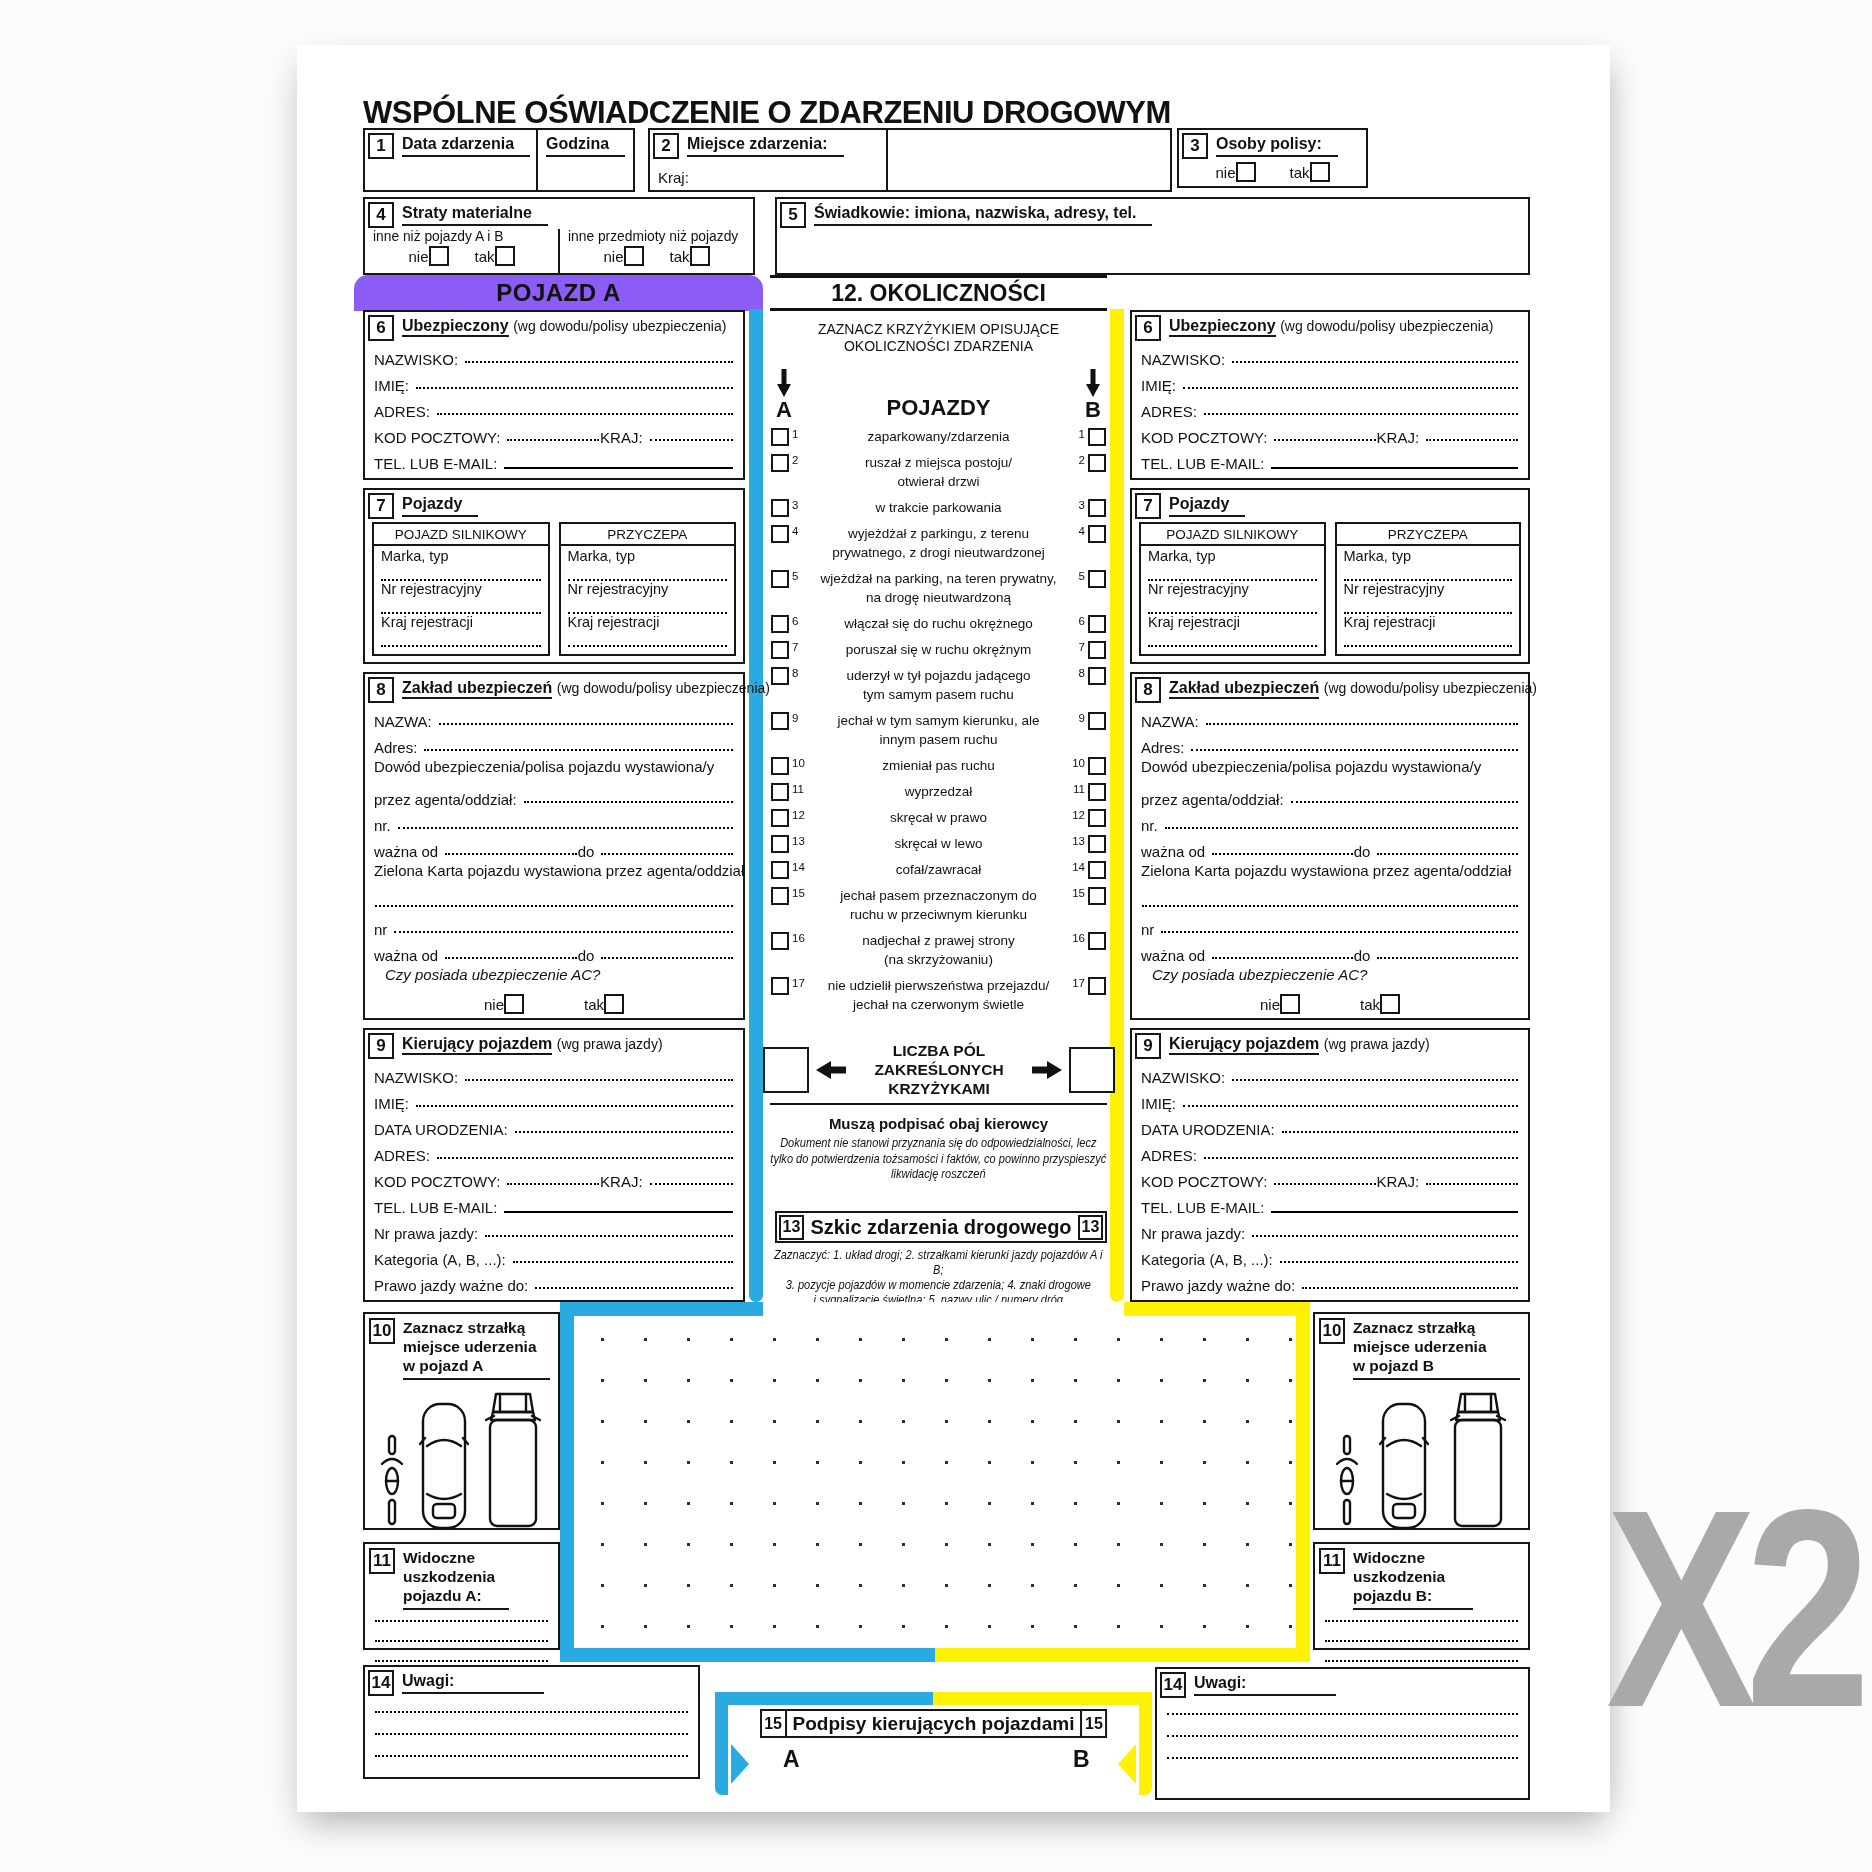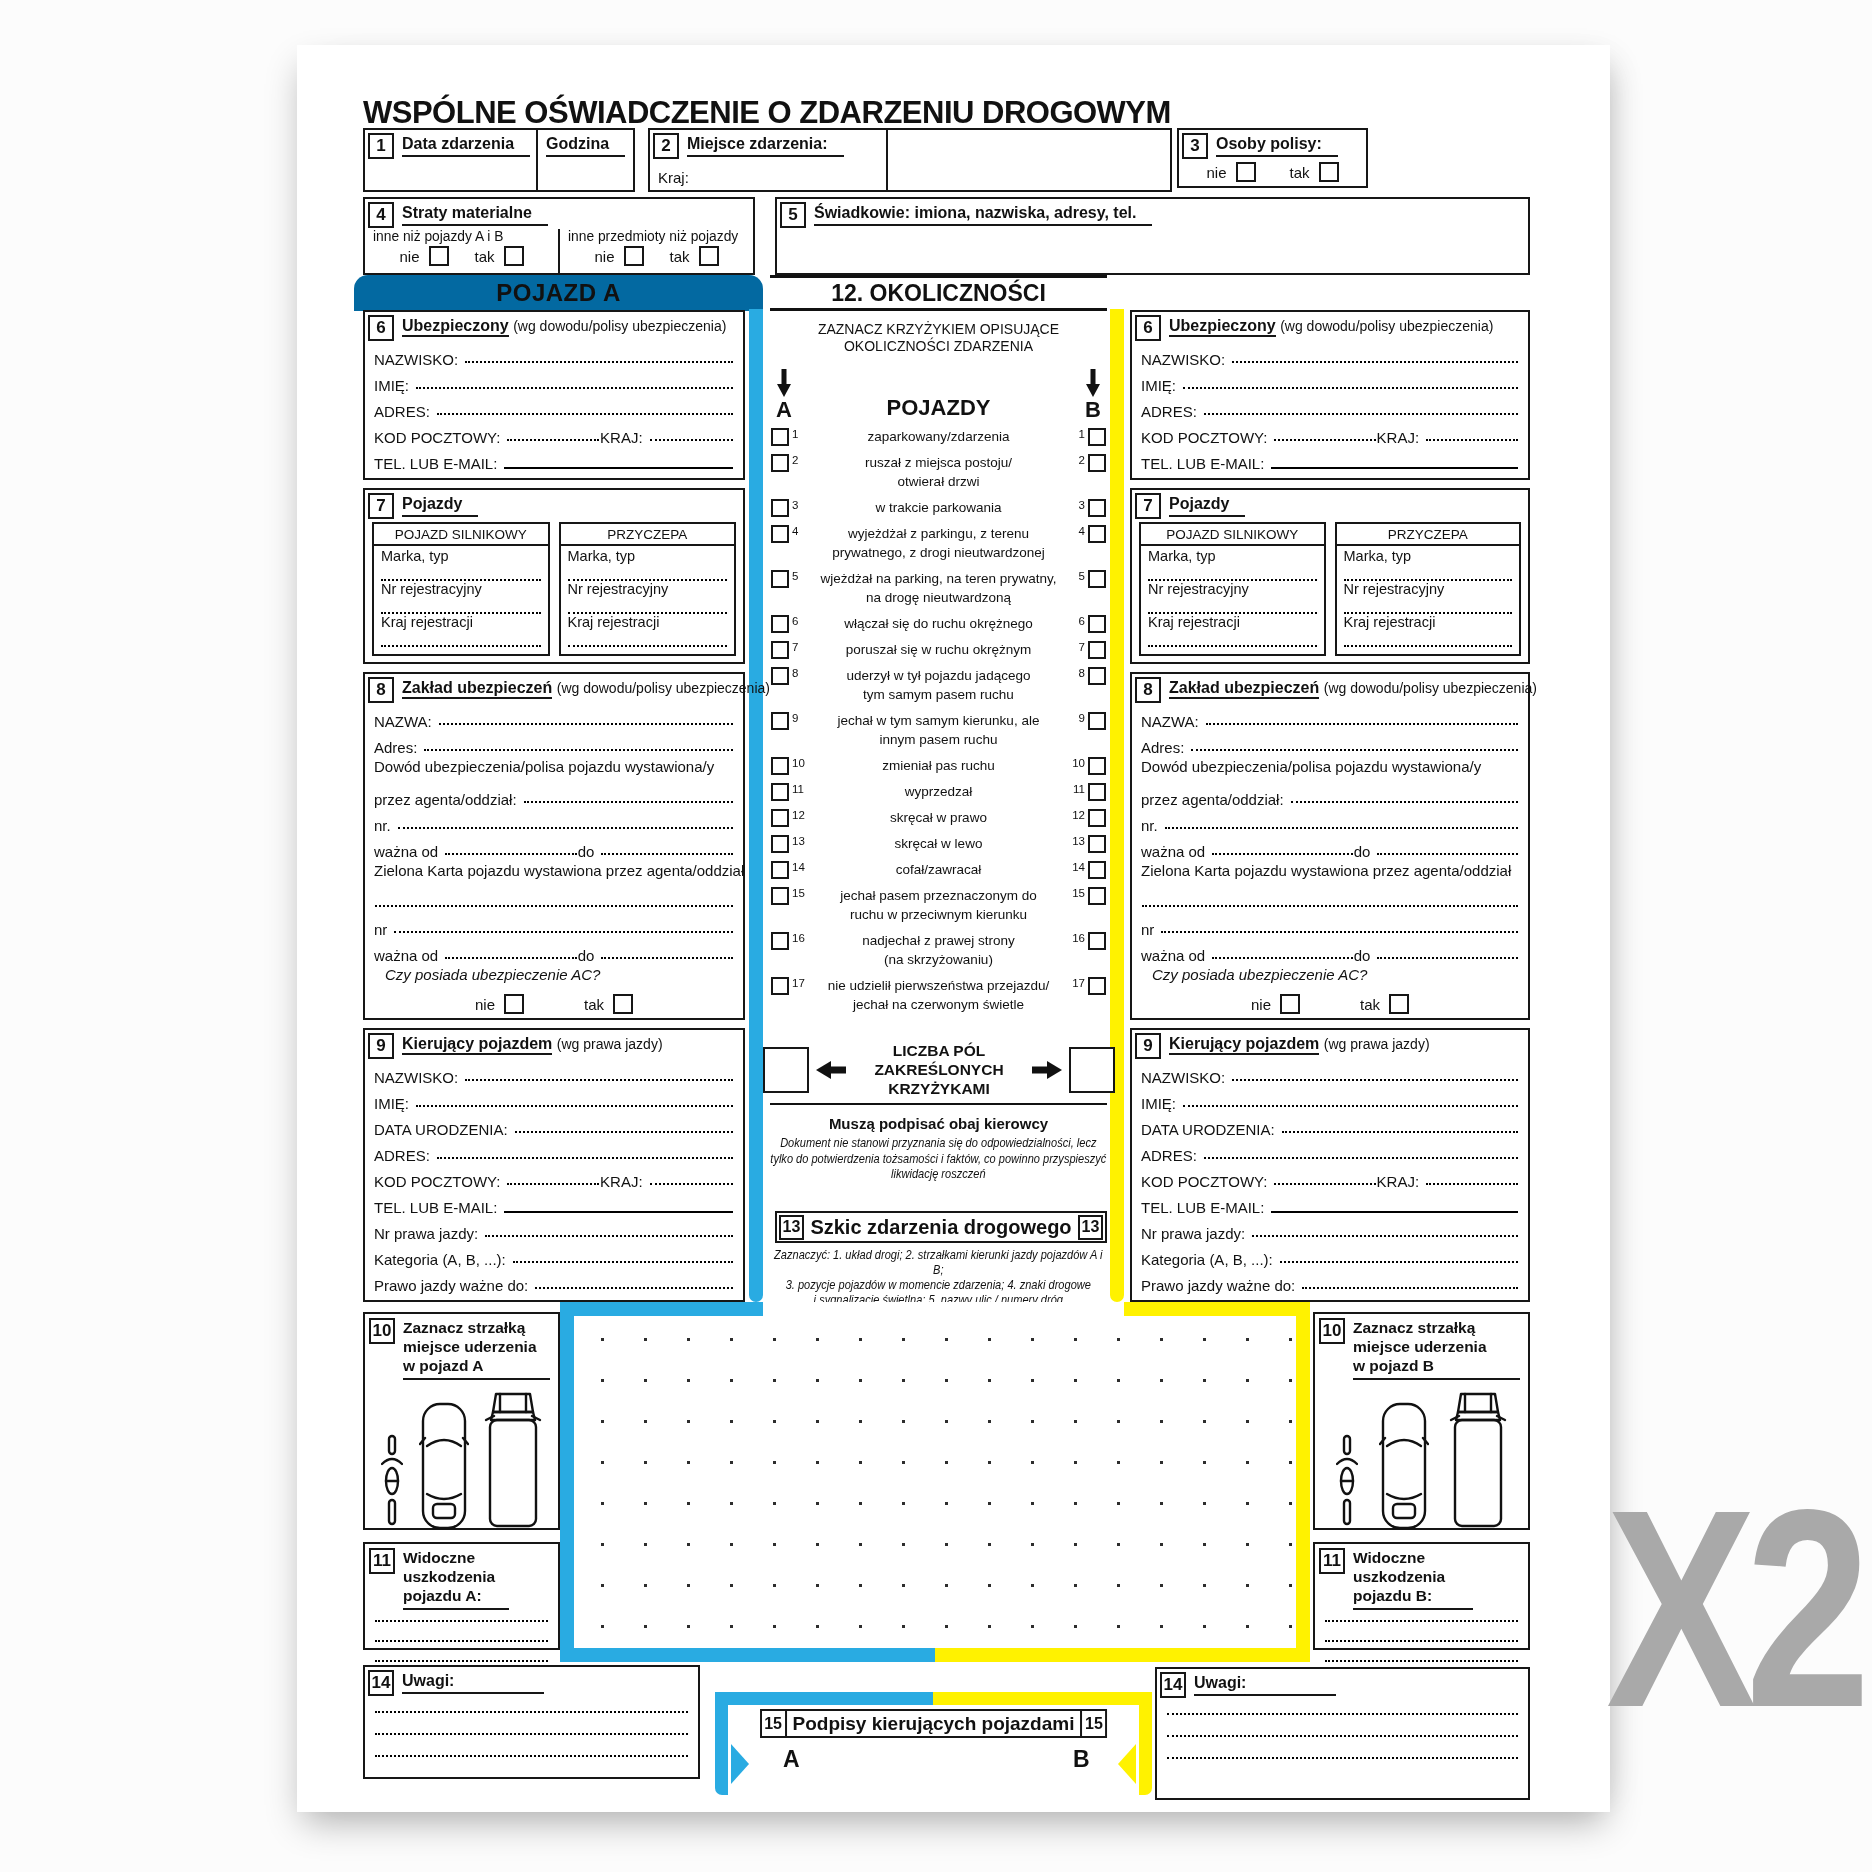--- a/index.html
+++ b/index.html
@@ -21,21 +21,21 @@
   .hwrap .u{border-bottom:2.5px solid #161616;padding-bottom:1px;}
   .hwrap .note{font-weight:400;font-size:14px;}
   .frow{display:flex;align-items:flex-end;height:26px;padding:0 9px;font-size:15px;white-space:nowrap;}
   .frow .lab{flex:none;}
   .dots{flex:1;border-bottom:2.3px dotted #000;margin:0 1px 5px 7px;height:0;}
   .dots2{flex:1.1;border-bottom:2.3px dotted #000;margin:0 1px 5px 7px;height:0;}
   .sol{flex:1;border-bottom:2.3px solid #000;margin:0 1px 3px 7px;height:0;}
   .plain{font-size:15px;padding:2px 9px 0;height:24px;white-space:nowrap;}
   .ital{font-style:italic;}
   .ntrow{display:flex;justify-content:center;gap:60px;align-items:center;height:28px;}
-  .nt{display:flex;align-items:center;gap:9px;font-size:15px;}
+  .nt{display:flex;align-items:center;font-size:15px;}
   .cbx{width:20px;height:20px;border:2.3px solid #161616;background:#fff;box-sizing:border-box;display:inline-block;}
   .colhdr{position:absolute;height:36px;display:flex;align-items:center;justify-content:center;
           font-weight:700;font-size:24px;letter-spacing:.5px;}
   .strip{position:absolute;}
   .midtitle{position:absolute;left:473px;top:230px;width:337px;height:36px;border-top:3.5px solid #111;border-bottom:3.5px solid #111;
           display:flex;align-items:center;justify-content:center;font-weight:700;font-size:23px;box-sizing:border-box;}
   .midsub{position:absolute;left:473px;top:276px;width:337px;text-align:center;font-size:14px;line-height:17px;white-space:pre-line;}
   .abrow{position:absolute;left:473px;top:312px;width:337px;height:64px;display:flex;align-items:flex-end;justify-content:space-between;padding:0 6px;box-sizing:border-box;}
   .abcol{display:flex;flex-direction:column;align-items:center;gap:2px;font-weight:700;font-size:22px;line-height:22px;}
   .pojazdy{font-weight:700;font-size:22px;line-height:26px;}
@@ -160,21 +160,21 @@
     </div>
   </div>
 
   <div class="box" style="left:478px;top:152px;width:755px;height:78px;">
     <div class="hdr">
           <span class="badge">5</span>
       <span class="hlabel">Świadkowie: imiona, nazwiska, adresy, tel.</span>
         </div>
   </div>
 
-  <div class="colhdr" style="left:57px;top:230px;width:409px;background:#0369a1;border-radius:14px 14px 0 0;">POJAZD A</div>
+  <div class="colhdr" style="left:57px;top:230px;width:409px;background:#8b5cf6;border-radius:14px 14px 0 0;">POJAZD A</div>
   <div class="strip" style="left:452px;top:264px;width:14px;height:993px;background:#29ABE2;border-radius:0 0 7px 7px;"></div>
   <div class="strip" style="left:813px;top:264px;width:14px;height:993px;background:#FFF200;border-radius:0 0 7px 7px;"></div>
 
   <div class="midtitle">12. OKOLICZNOŚCI</div>
   <div class="midsub">ZAZNACZ KRZYŻYKIEM OPISUJĄCE
 OKOLICZNOŚCI ZDARZENIA</div>
 
   <div class="abrow">
     <div class="abcol">
       <svg width="14" height="28" viewBox="0 0 14 28">

